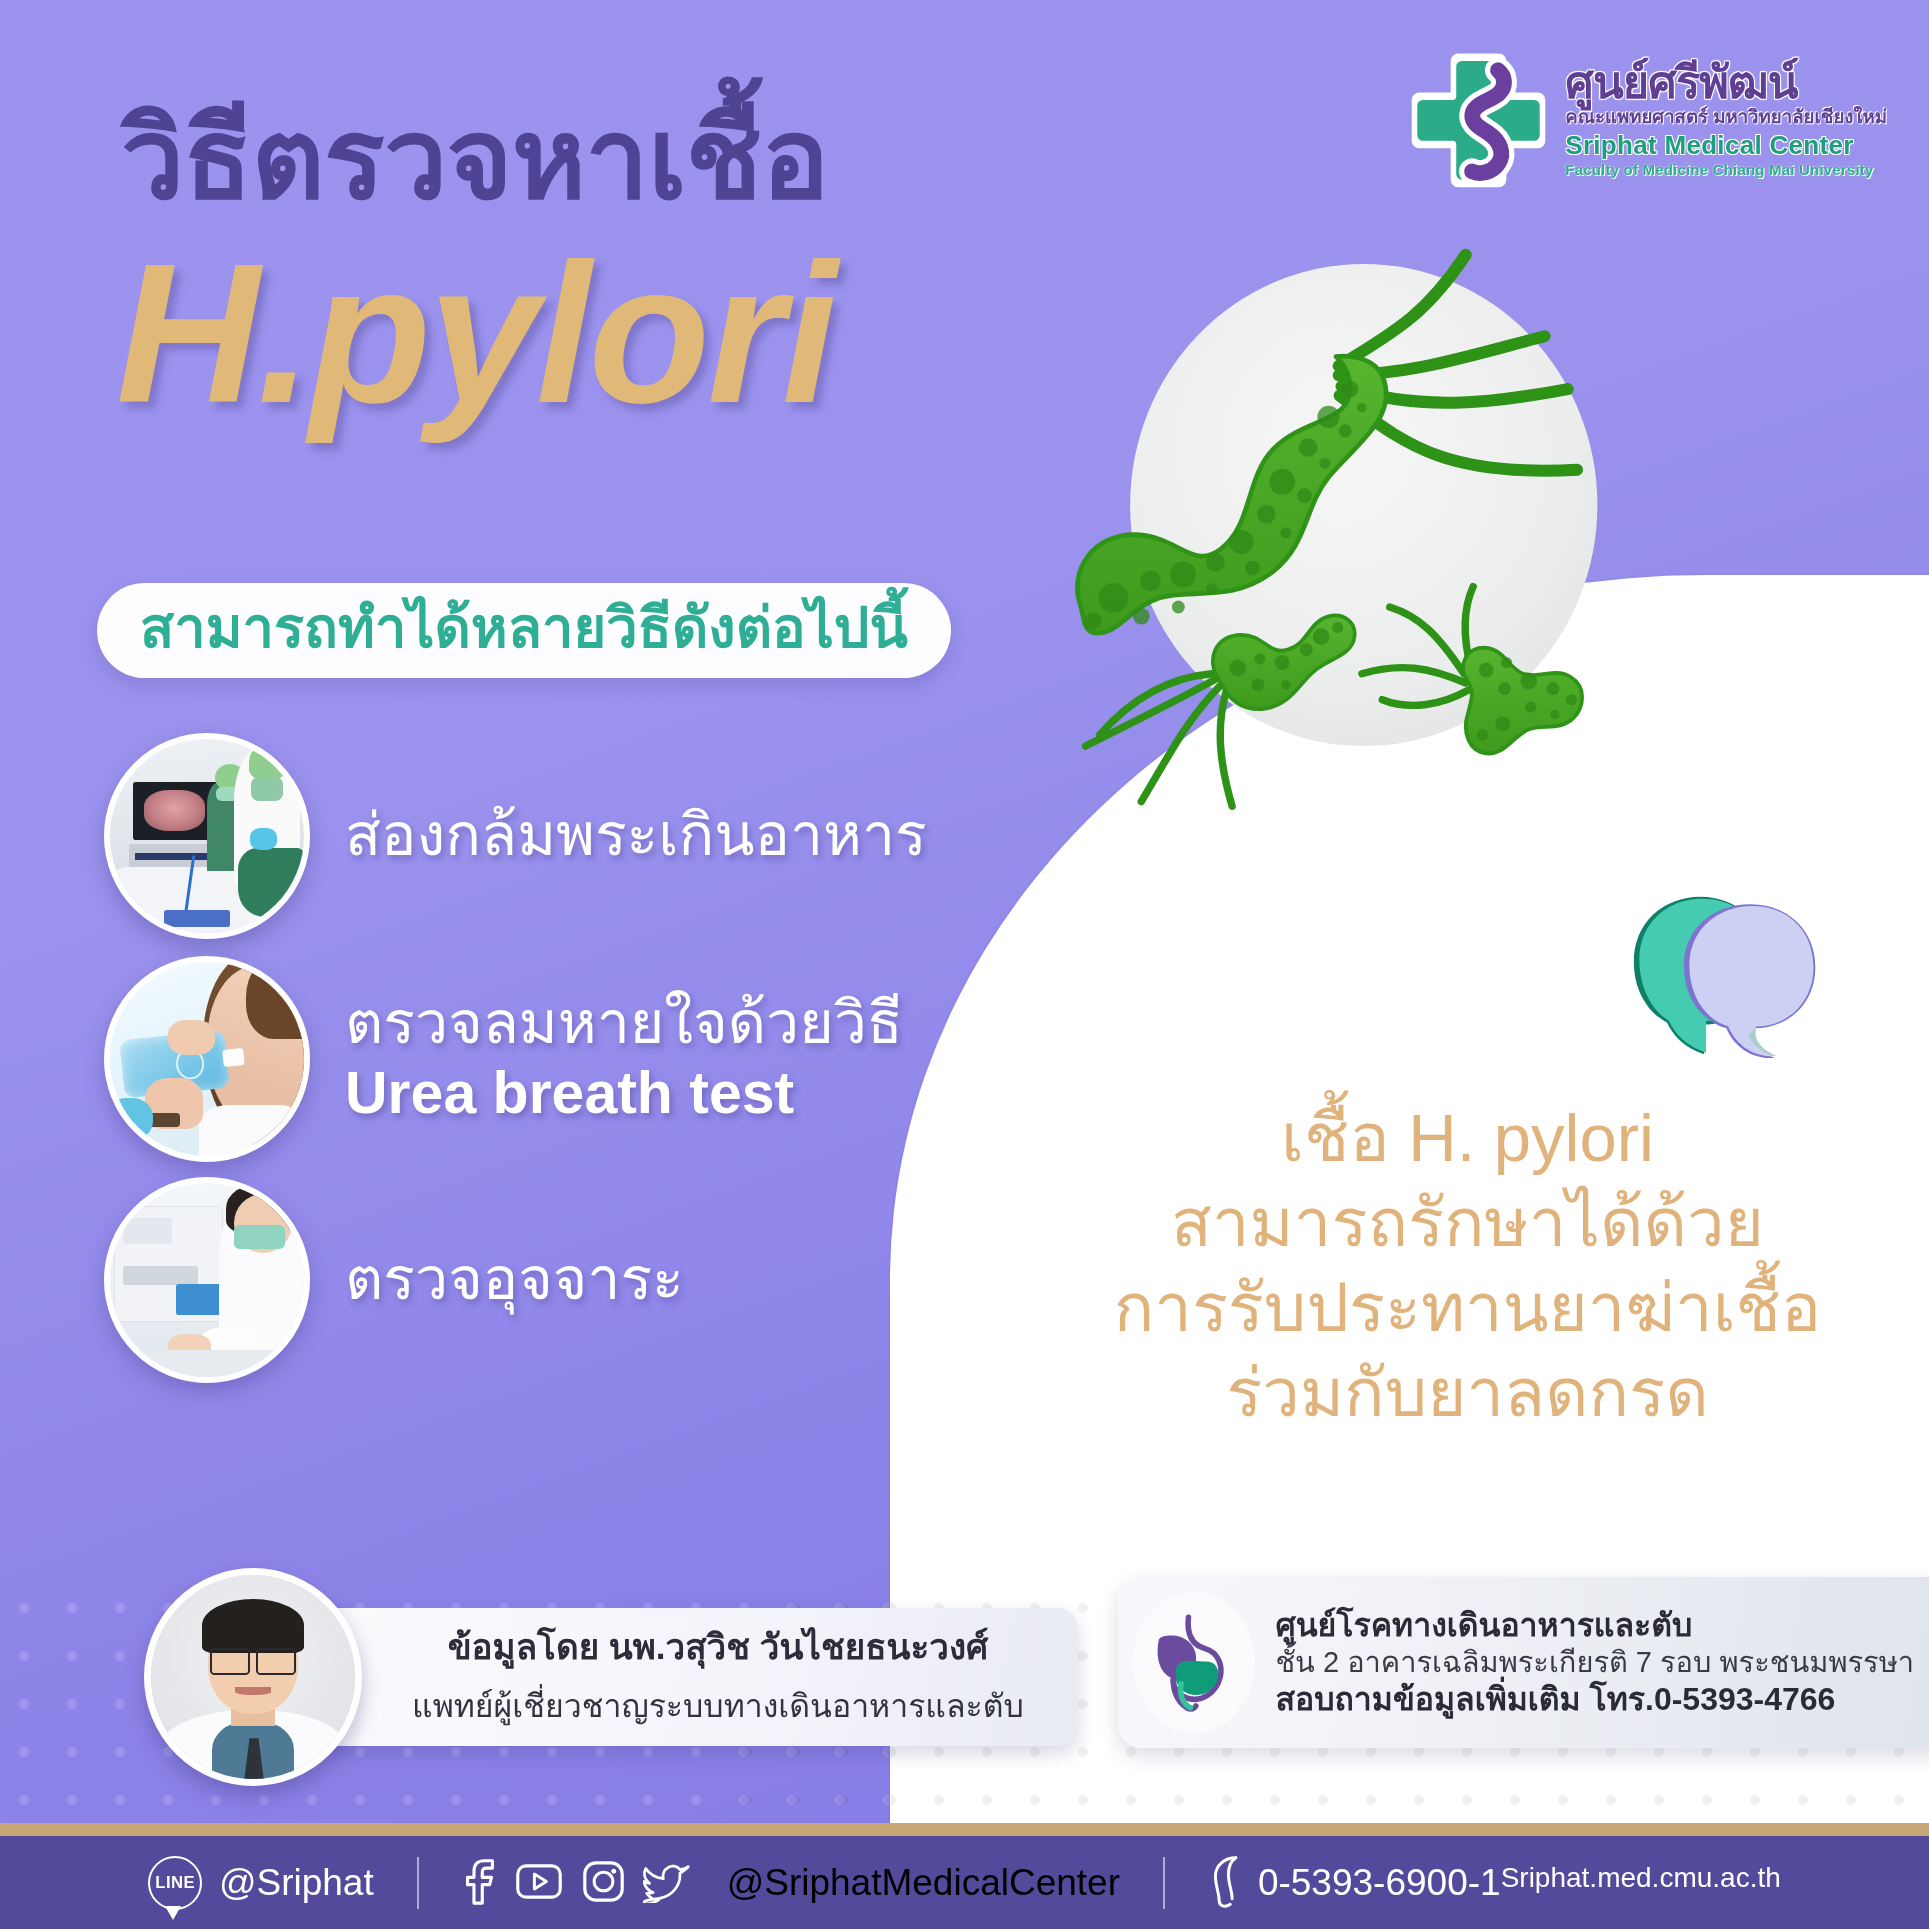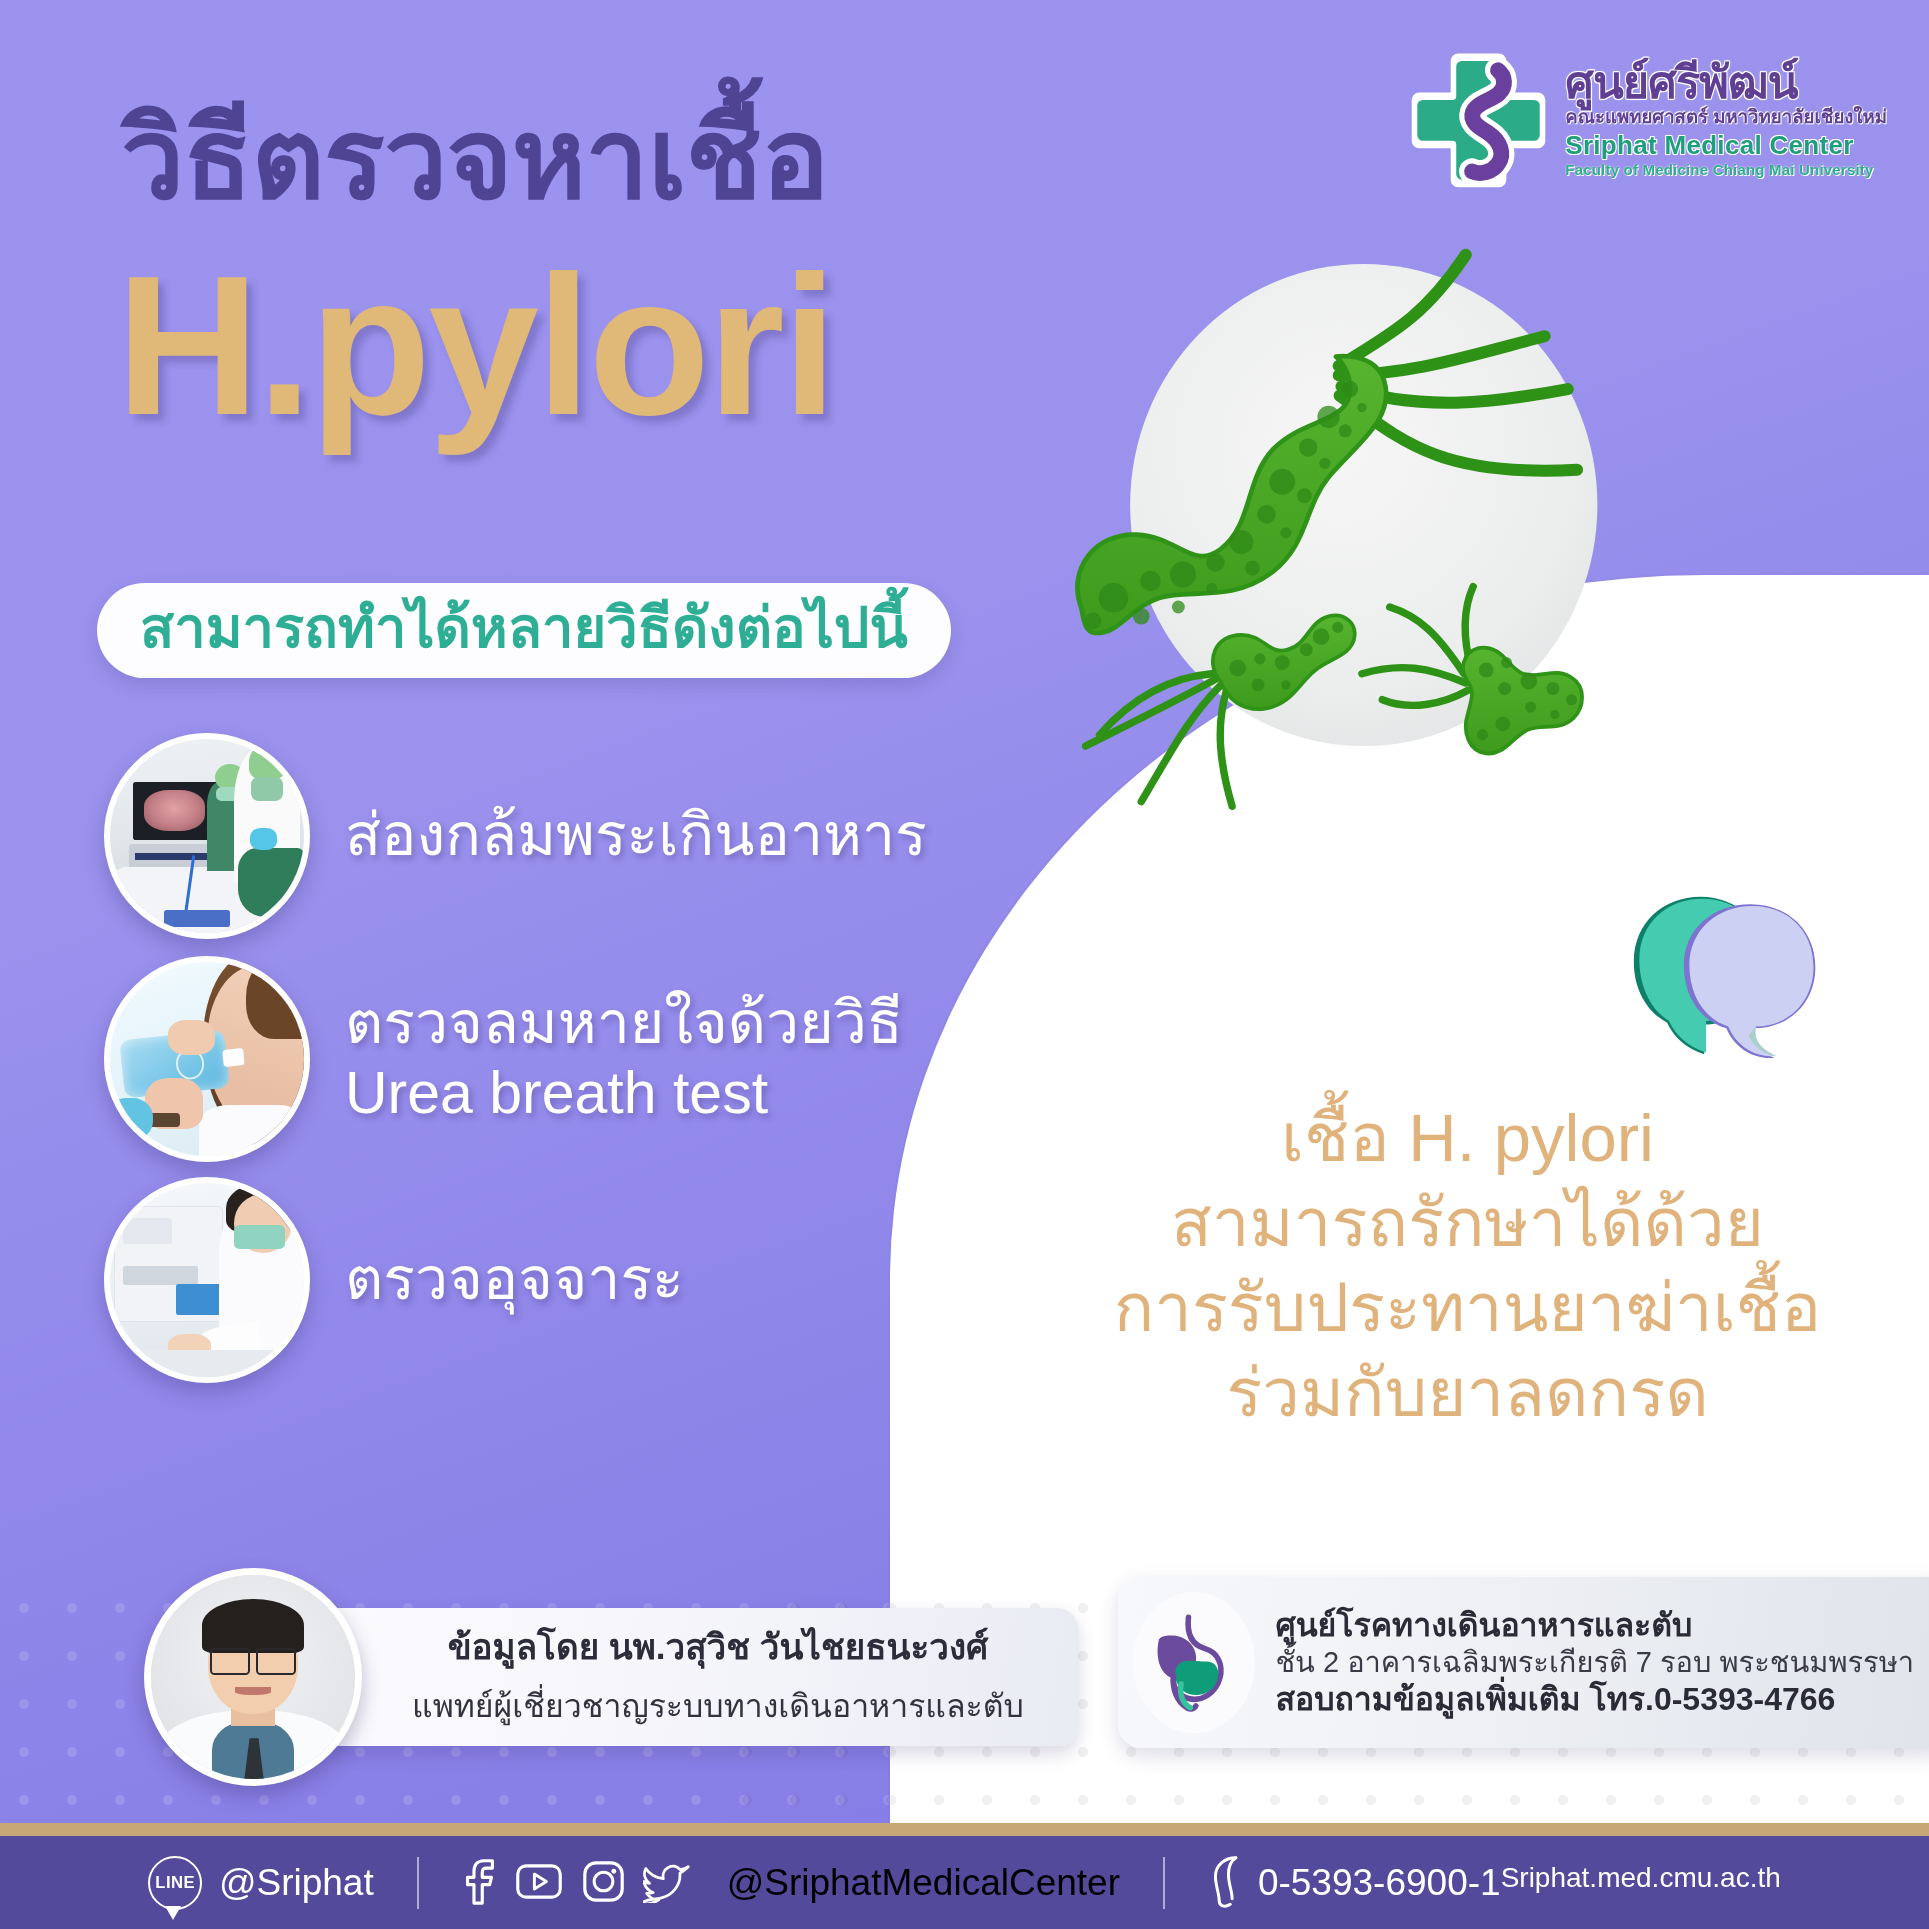--- a/index.html
+++ b/index.html
@@ -50,23 +50,24 @@
            text-shadow:0 0 1.9px #fff,0.9px 0.9px 0 #fff,-0.9px -0.9px 0 #fff,0.9px -0.9px 0 #fff,-0.9px 0.9px 0 #fff;}
   .logo-en-sub{font-size:15px;font-weight:bold;color:#2fae8d;margin-top:3.7px;letter-spacing:0.2px;
            text-shadow:0 0 1.9px #fff,0.9px 0.9px 0 #fff;}
 
   
   .title-th{
     position:absolute;left:121px;top:100px;font-size:113px;font-weight:bold;
     color:#4f4394;line-height:1.06;letter-spacing:-0.9px;white-space:nowrap;
   }
   .title-en{
-    position:absolute;left:116px;top:246px;font-size:199px;font-weight:bold;
+    position:absolute;left:116px;top:234px;font-size:199px;font-weight:bold;
     color:#e0b878;line-height:1;letter-spacing:-2.8px;
     text-shadow:6.5px 7.4px 7.4px rgba(70,55,130,0.30);
+    font-style:italic;
   }
   .pill{
     position:absolute;left:97px;top:583px;
     background:#fdfdff;border-radius:56px;padding:16.7px 43px 22px 43px;
     box-shadow:0 7.4px 16.7px rgba(60,45,120,0.18);
   }
   .pill span{font-size:56px;font-weight:bold;color:#2fae96;line-height:1;}
 
   
   .methods{position:absolute;left:104px;top:733px;width:983px;}
@@ -76,21 +77,21 @@
   .m3{margin-top:15px;}
   .photo{
     width:206px;height:206px;border-radius:50%;flex:0 0 auto;
     border:6.5px solid #ffffff;overflow:hidden;position:relative;
     box-shadow:0 9.3px 20.4px rgba(55,40,110,0.28);background:#dfe3ea;
   }
   .method-label{
     margin-left:35px;font-size:59px;font-weight:500;color:#ffffff;line-height:1.18;
     text-shadow:2.8px 3.7px 6.5px rgba(60,45,120,0.35);
   }
-  .method-label .sub{display:block;}
+  .method-label .sub{display:block;font-weight:bold;}
 
   
   .ph1{background:linear-gradient(175deg,#eef1f4 0%,#e3e7ec 45%,#cdd4db 100%);}
   .ph1 .monitor{position:absolute;left:12%;top:22%;width:44%;height:30%;background:#1d1f26;border-radius:2.8px;}
   .ph1 .monitor:after{content:"";position:absolute;left:12%;top:14%;width:72%;height:70%;
     background:radial-gradient(ellipse at 50% 45%,#e0a3a6 0%,#c27e84 55%,#8d565f 100%);border-radius:40%;}
   .ph1 .cart{position:absolute;left:10%;top:54%;width:48%;height:22%;background:#c9ced6;border-radius:2.8px;}
   .ph1 .cart:before{content:"";position:absolute;left:6%;top:22%;width:88%;height:16%;background:#2a3b6b;}
   .ph1 .cart:after{content:"";position:absolute;left:6%;top:58%;width:88%;height:16%;background:#3b3f4a;}
   .ph1 .bed{position:absolute;left:0;bottom:0;width:78%;height:34%;background:#f2f4f7;border-radius:16.7px 35px 0 0;}

